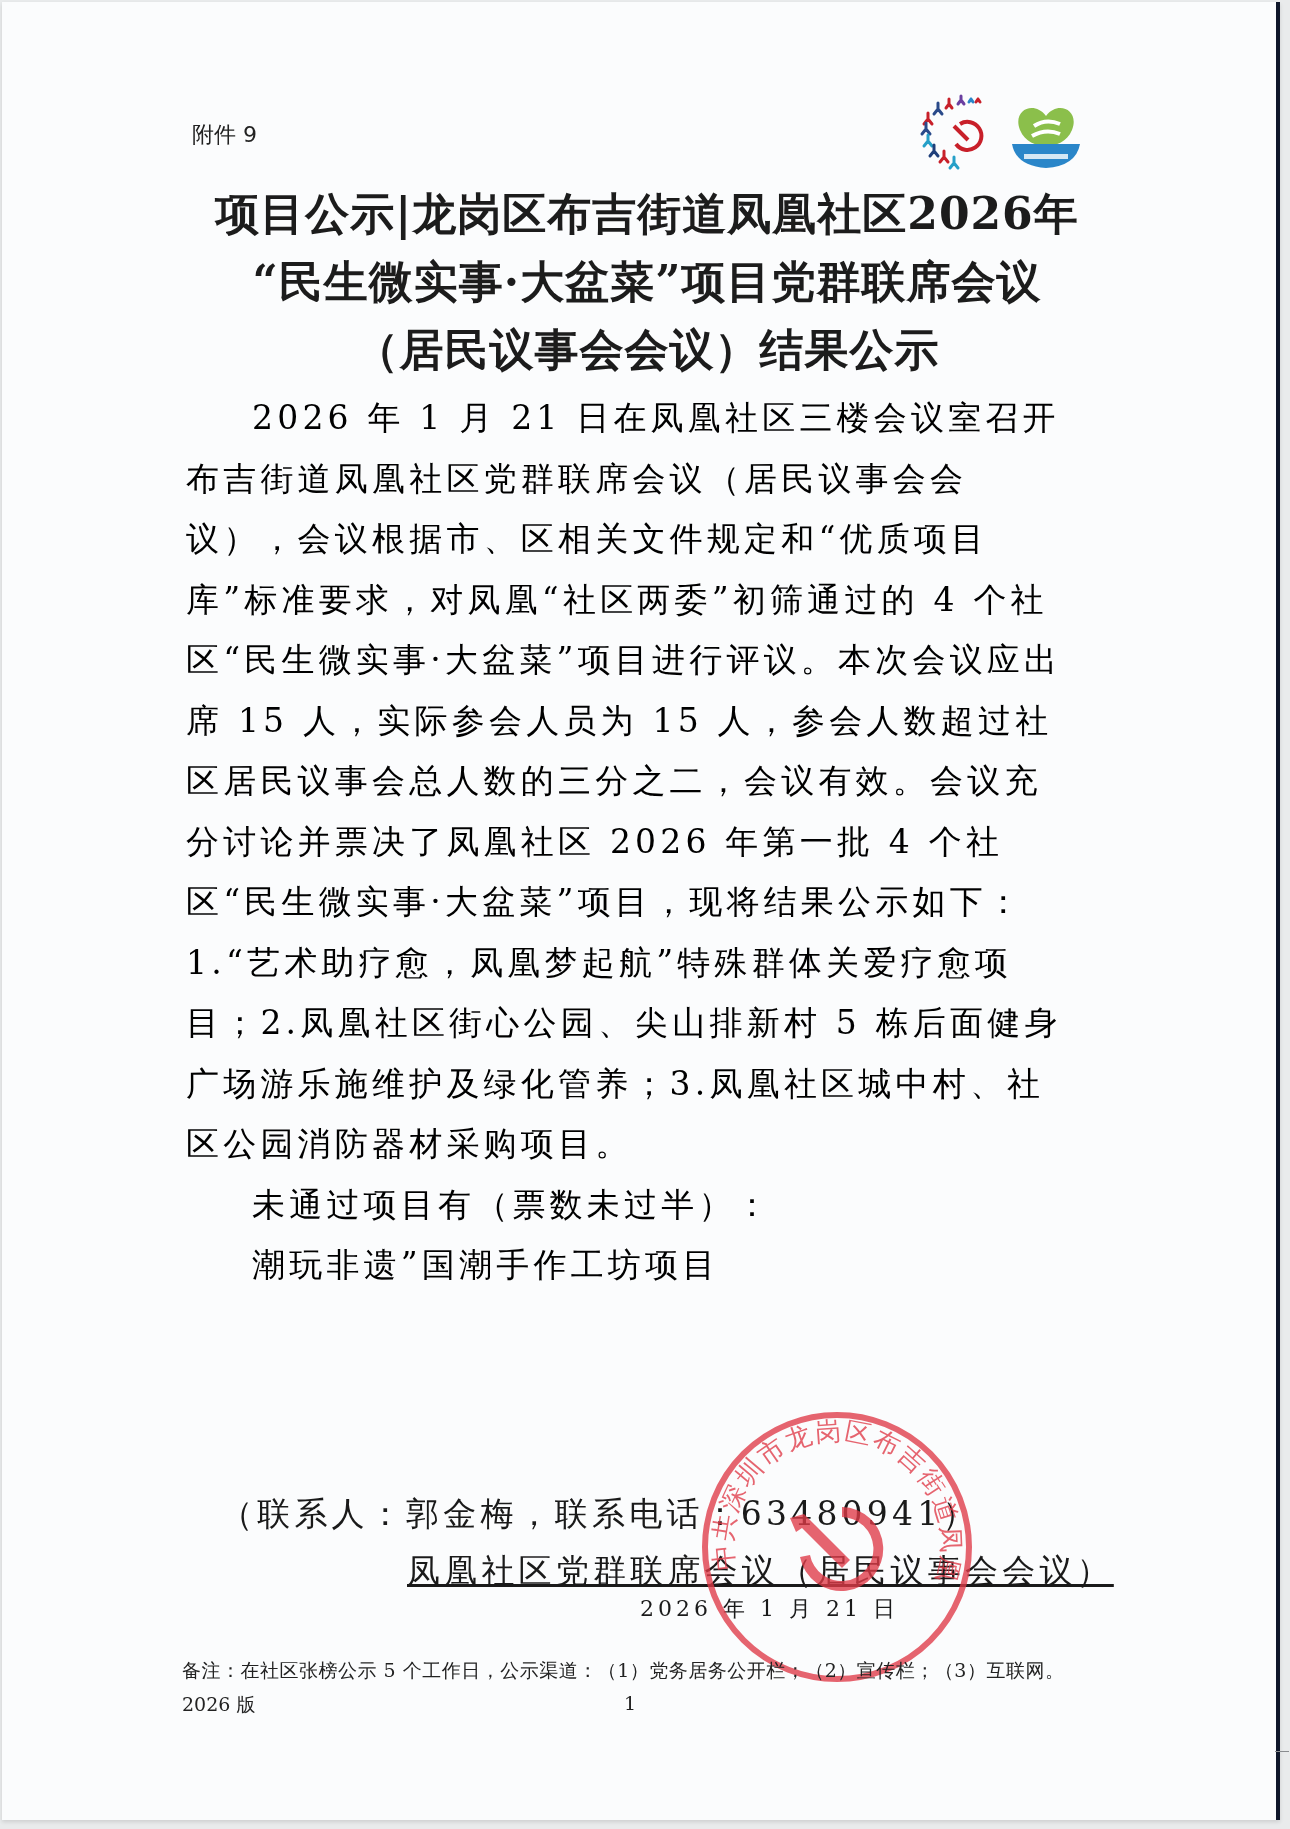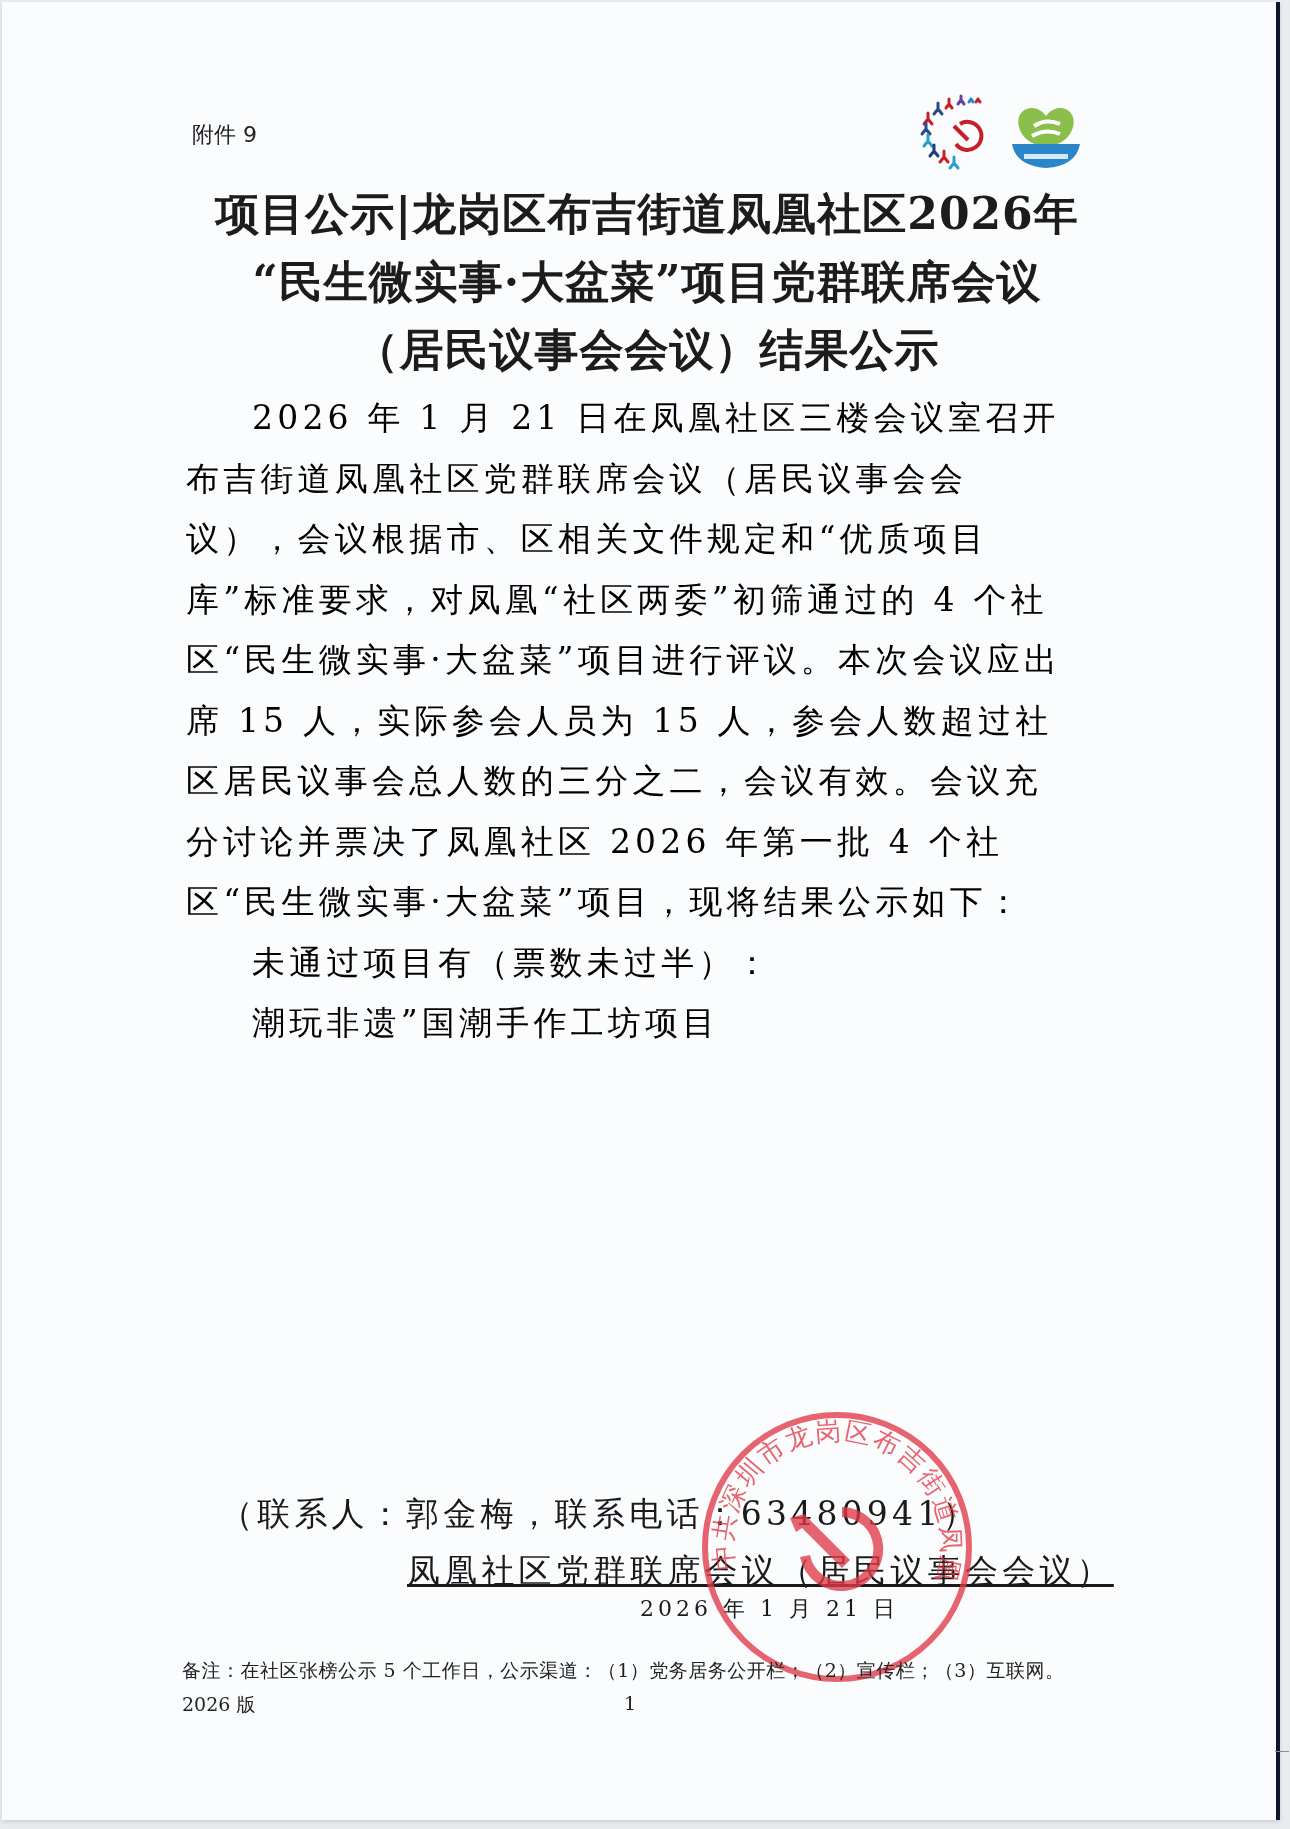--- a/index.html
+++ b/index.html
@@ -109,20 +109,21 @@
   </div>
 
   <div class="title">
     <span class="line">项目公示|龙岗区布吉街道凤凰社区2026年</span>
     <span class="line">“民生微实事·大盆菜”项目党群联席会议</span>
     <span class="line">（居民议事会会议）结果公示</span>
   </div>
 
   <div class="body">
     <p class="indent">2026 年 1 月 21 日在凤凰社区三楼会议室召开布吉街道凤凰社区党群联席会议（居民议事会会议），会议根据市、区相关文件规定和“优质项目库”标准要求，对凤凰“社区两委”初筛通过的 4 个社区“民生微实事·大盆菜”项目进行评议。本次会议应出席 15 人，实际参会人员为 15 人，参会人数超过社区居民议事会总人数的三分之二，会议有效。会议充分讨论并票决了凤凰社区 2026 年第一批 4 个社区“民生微实事·大盆菜”项目，现将结果公示如下：</p>
+    <p>1.“艺术助疗愈，凤凰梦起航”特殊群体关爱疗愈项目；2.凤凰社区街心公园、尖山排新村 5 栋后面健身广场游乐施维护及绿化管养；3.凤凰社区城中村、社区公园消防器材采购项目。</p>
     <p class="indent">未通过项目有（票数未过半）：</p>
     <p class="indent">潮玩非遗”国潮手作工坊项目</p>
   </div>
 
   <div class="contact">（联系人：郭金梅，联系电话：63480941）</div>
 
   <div class="signature">凤凰社区党群联席会议（居民议事会会议）</div>
   <div class="sign-date">2026 年 1 月 21 日</div>
 
   <svg class="stamp" viewBox="0 0 290 290">

